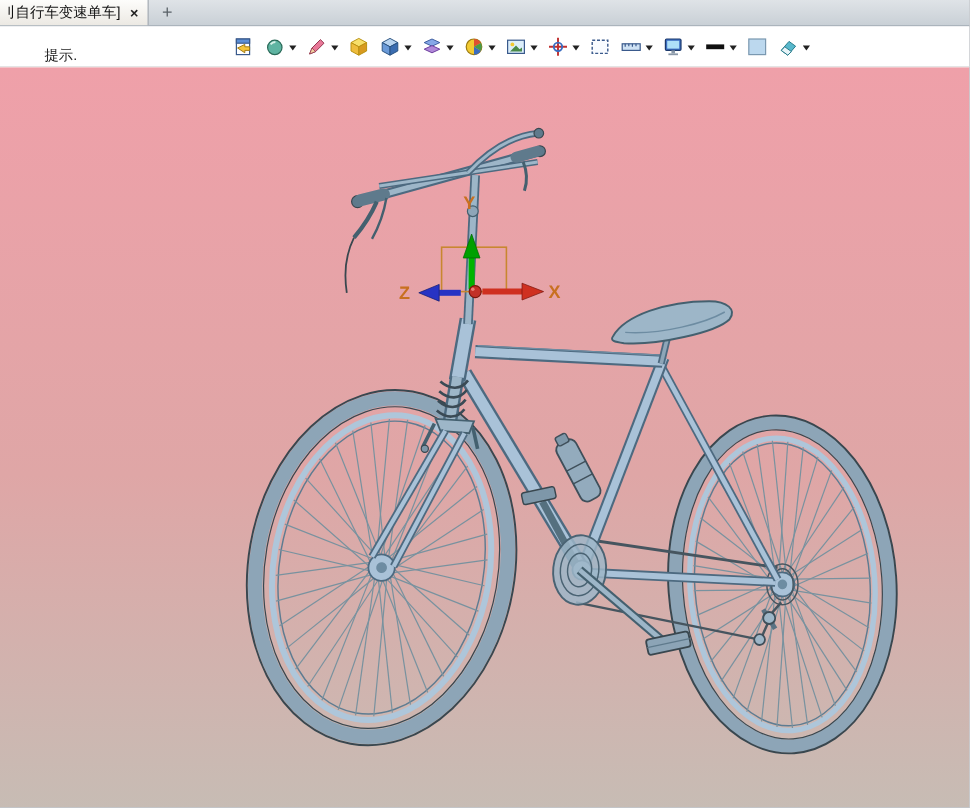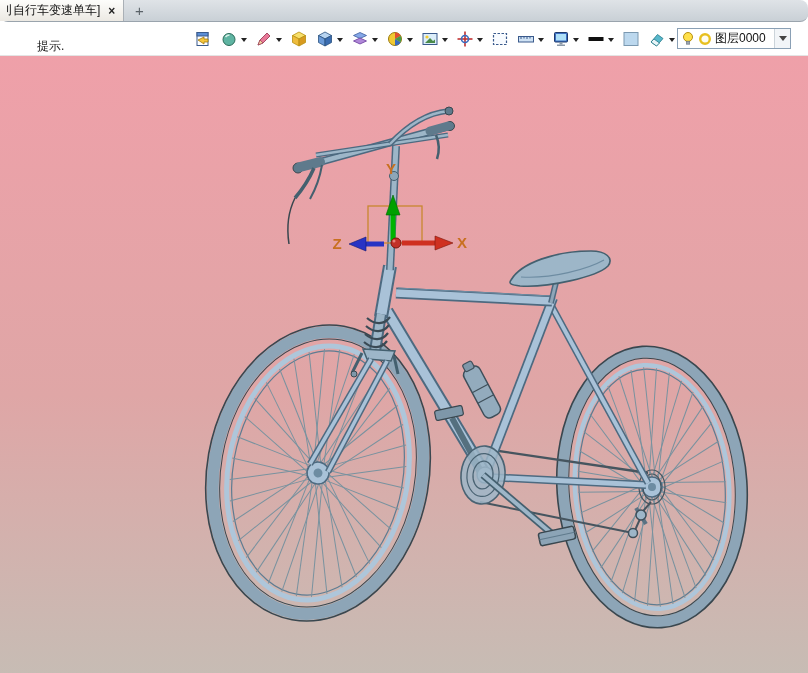--- a/index.html
+++ b/index.html
@@ -1,19 +1,19 @@
 <!DOCTYPE html>
 <html><head>
 <meta charset="utf-8">
 <style>
   html,body{margin:0;padding:0;background:#9aa0a6;}
   body{font-family:"Liberation Sans","DejaVu Sans",sans-serif;}
   .app{width:808px;height:673px;overflow:hidden;position:relative;background:#fff;}
   
-  .tabbar{height:22px;background:linear-gradient(#dfe3e7,#c9d0d6);border-bottom:1px solid #9aa4ad;display:flex;align-items:stretch;box-sizing:border-box;border-radius:8px;}
+  .tabbar{height:22px;background:linear-gradient(#dfe3e7,#c9d0d6);border-bottom:1px solid #9aa4ad;display:flex;align-items:stretch;box-sizing:border-box;}
   .tab{background:linear-gradient(#fdfdfb,#ece9e3);border-right:1px solid #aab0b6;display:flex;align-items:center;gap:7px;padding:0 7px 0 1px;font-size:12px;color:#111;max-width:150px;white-space:nowrap;overflow:hidden;}
   .tab-close{font-weight:bold;font-size:12px;color:#222;line-height:1;padding:0 1px;cursor:default;}
   .tab-new{width:30px;display:flex;align-items:center;justify-content:center;font-size:15px;color:#5a6268;}
   
   .toolbar{height:34px;background:#ffffff;position:relative;display:flex;align-items:center;padding-left:192px;box-sizing:border-box;border-bottom:1px solid #e4e4e4;}
   .hint{position:absolute;left:3px;bottom:0px;font-size:12px;color:#1a1a1a;margin-left:34px;}
   .tbtn{display:inline-flex;align-items:center;height:22px;padding:1px;margin-right:4px;border:1px solid transparent;border-radius:2px;}
   .tbtn svg{display:block;}
   .caret{width:0;height:0;border-left:3.5px solid transparent;border-right:3.5px solid transparent;border-top:4.5px solid #222;margin:2px 0 0 3px;}
   .layer-combo{position:absolute;right:17px;top:6px;width:114px;height:21px;border:1px solid #8aa0b5;background:#fff;display:flex;align-items:center;gap:3px;padding:0 0 0 3px;box-sizing:border-box;font-size:12px;color:#111;}
@@ -141,33 +141,20 @@
         </svg>
     </span>
     <span class="tbtn">
       <svg width="18" height="18">
           <polygon points="3,12 9.5,4.5 15,8.5 8.5,16" fill="#58b8cc" stroke="#237888" stroke-width="0.8"></polygon>
           <polygon points="3,12 6,9 11.5,13 8.5,16" fill="#e8f4f8" stroke="#237888" stroke-width="0.8"></polygon>
         </svg>
       <span class="caret"></span>
     </span>
 
-    <div class="layer-combo">
-      <svg width="14" height="15">
-          <circle cx="7" cy="6" r="4.5" fill="#ffe04a" stroke="#b89010"></circle>
-          <rect x="5.3" y="10.2" width="3.4" height="3" fill="#9aa4ae" stroke="#6a7480" stroke-width="0.6"></rect>
-        </svg>
-      <svg width="14" height="14">
-          <circle cx="7" cy="7" r="4.8" fill="#fffdf0" stroke="#e8c020" stroke-width="2.4"></circle>
-        </svg>
-      <span>图层0000</span>
-      <span class="combo-arrow">
-          <span></span>
-        </span>
-    </div>
   </div>
 
   <div class="viewport">
     <svg width="808" height="617" viewBox="0 0 808 617">
       <defs>
         <linearGradient id="bgGrad" x1="0" y1="0" x2="0" y2="1">
           <stop offset="0" stop-color="#efa0a9"></stop>
           <stop offset="0.55" stop-color="#dfa6a6"></stop>
           <stop offset="1" stop-color="#c7bcb4"></stop>
         </linearGradient>

